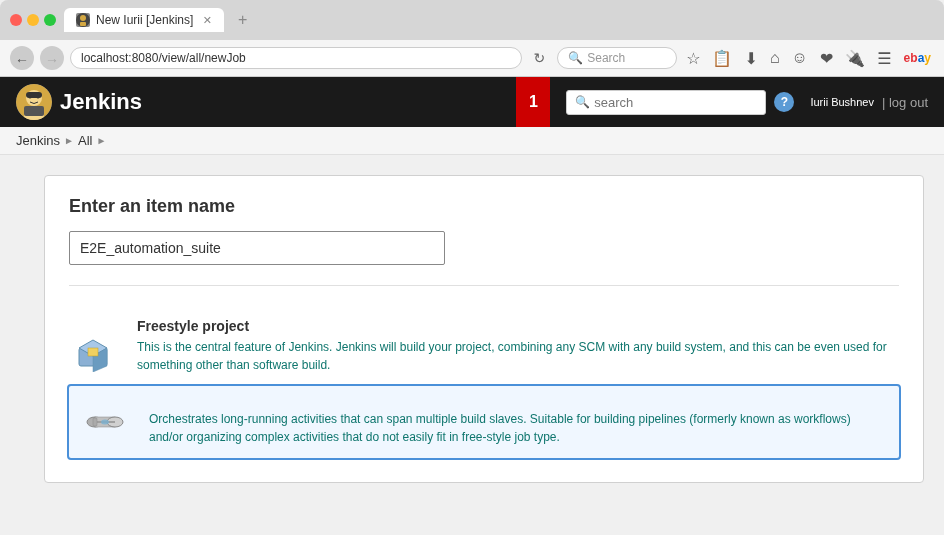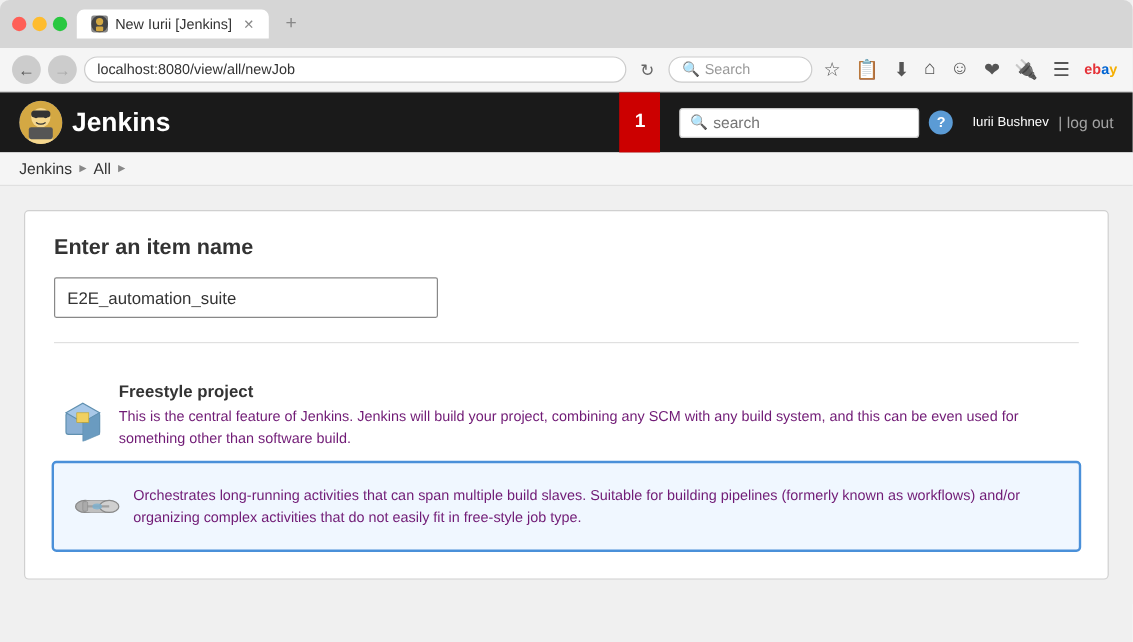--- a/index.html
+++ b/index.html
@@ -40,35 +40,35 @@
     .jenkins-user { color: white; font-size: 11px; margin-left: 8px; }
     .jenkins-logout { color: #a3a3a3; font-size: 13px; cursor: pointer; text-align: center; }
 
     
     .breadcrumb { background: #f5f5f5; padding: 6px 16px; display: flex; align-items: center; gap: 4px; border-bottom: 1px solid #e0e0e0; font-size: 13px; }
     .breadcrumb-link { color: #333; text-decoration: none; cursor: pointer; }
     .breadcrumb-sep { color: #888; font-size: 10px; }
 
     
     .main-content { background: #f0f0f0; padding: 20px; }
-    .content-card { background: white; border: 1px solid #d0d0d0; border-radius: 4px; padding: 20px 24px 24px; }
+    .content-card { background: white; border: 1px solid #d0d0d0; border-radius: 4px; padding: 20px 24px 24px; margin-left: 24px; }
 
     .section-title { font-size: 18px; font-weight: bold; color: #333; margin-bottom: 14px; }
-    .item-name-input { width: 320px; border: 1px solid #888; border-radius: 2px; padding: 8px 10px; font-size: 14px; color: #333; display: block; }
+    .item-name-input { width: 376px; border: 1px solid #888; border-radius: 2px; padding: 8px 10px; font-size: 14px; color: #333; display: block; }
     .required-label { color: #888; font-size: 12px; margin-top: 6px; }
 
     .divider { border: none; border-top: 1px solid #e0e0e0; margin: 20px 0; }
 
-    .project-option { display: flex; align-items: center; gap: 6px; padding: 12px 0; cursor: pointer; }
+    .project-option { display: flex; align-items: flex-end; gap: 20px; padding: 12px 0; cursor: pointer; }
     .project-option.selected { border: 2px solid #4a90d9; border-radius: 4px; padding: 12px; margin: -2px; background: #f0f7ff; }
     .project-icon { width: 48px; height: 48px; flex-shrink: 0; display: flex; align-items: center; justify-content: center; }
     .project-icon svg { width: 44px; height: 44px; }
     .project-info { flex: 1; }
     .project-name { font-size: 14px; font-weight: bold; color: #333; margin-bottom: 4px; }
-    .project-desc { font-size: 12px; color: #701a75; line-height: 1.5; }
+    .project-desc { font-size: 12px; color: #0f766e; line-height: 1.5; }
   </style>
 </head>
 <body>
 
 <div class="browser-chrome">
 
   <div class="browser-titlebar">
     <div class="browser-dots">
       <div class="browser-dot dot-red"></div>
       <div class="browser-dot dot-yellow"></div>

